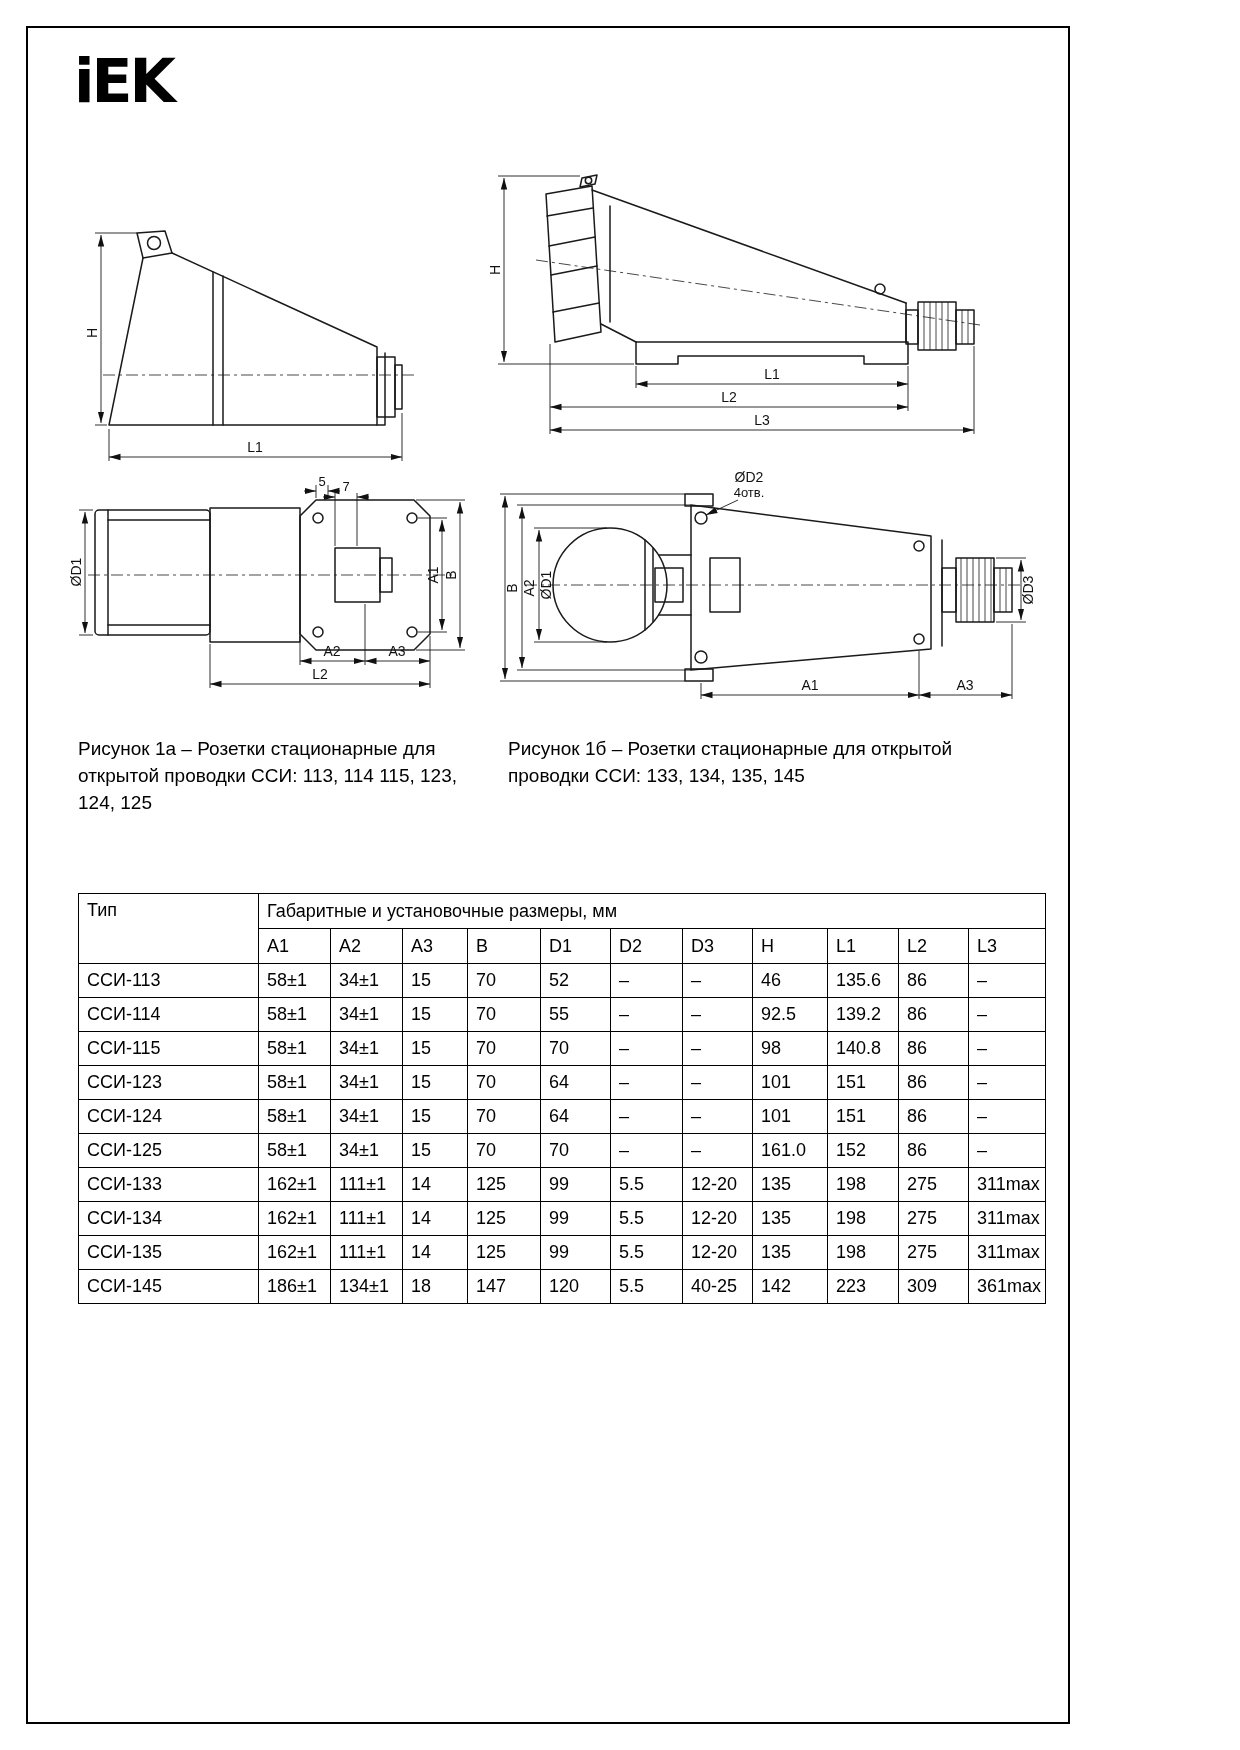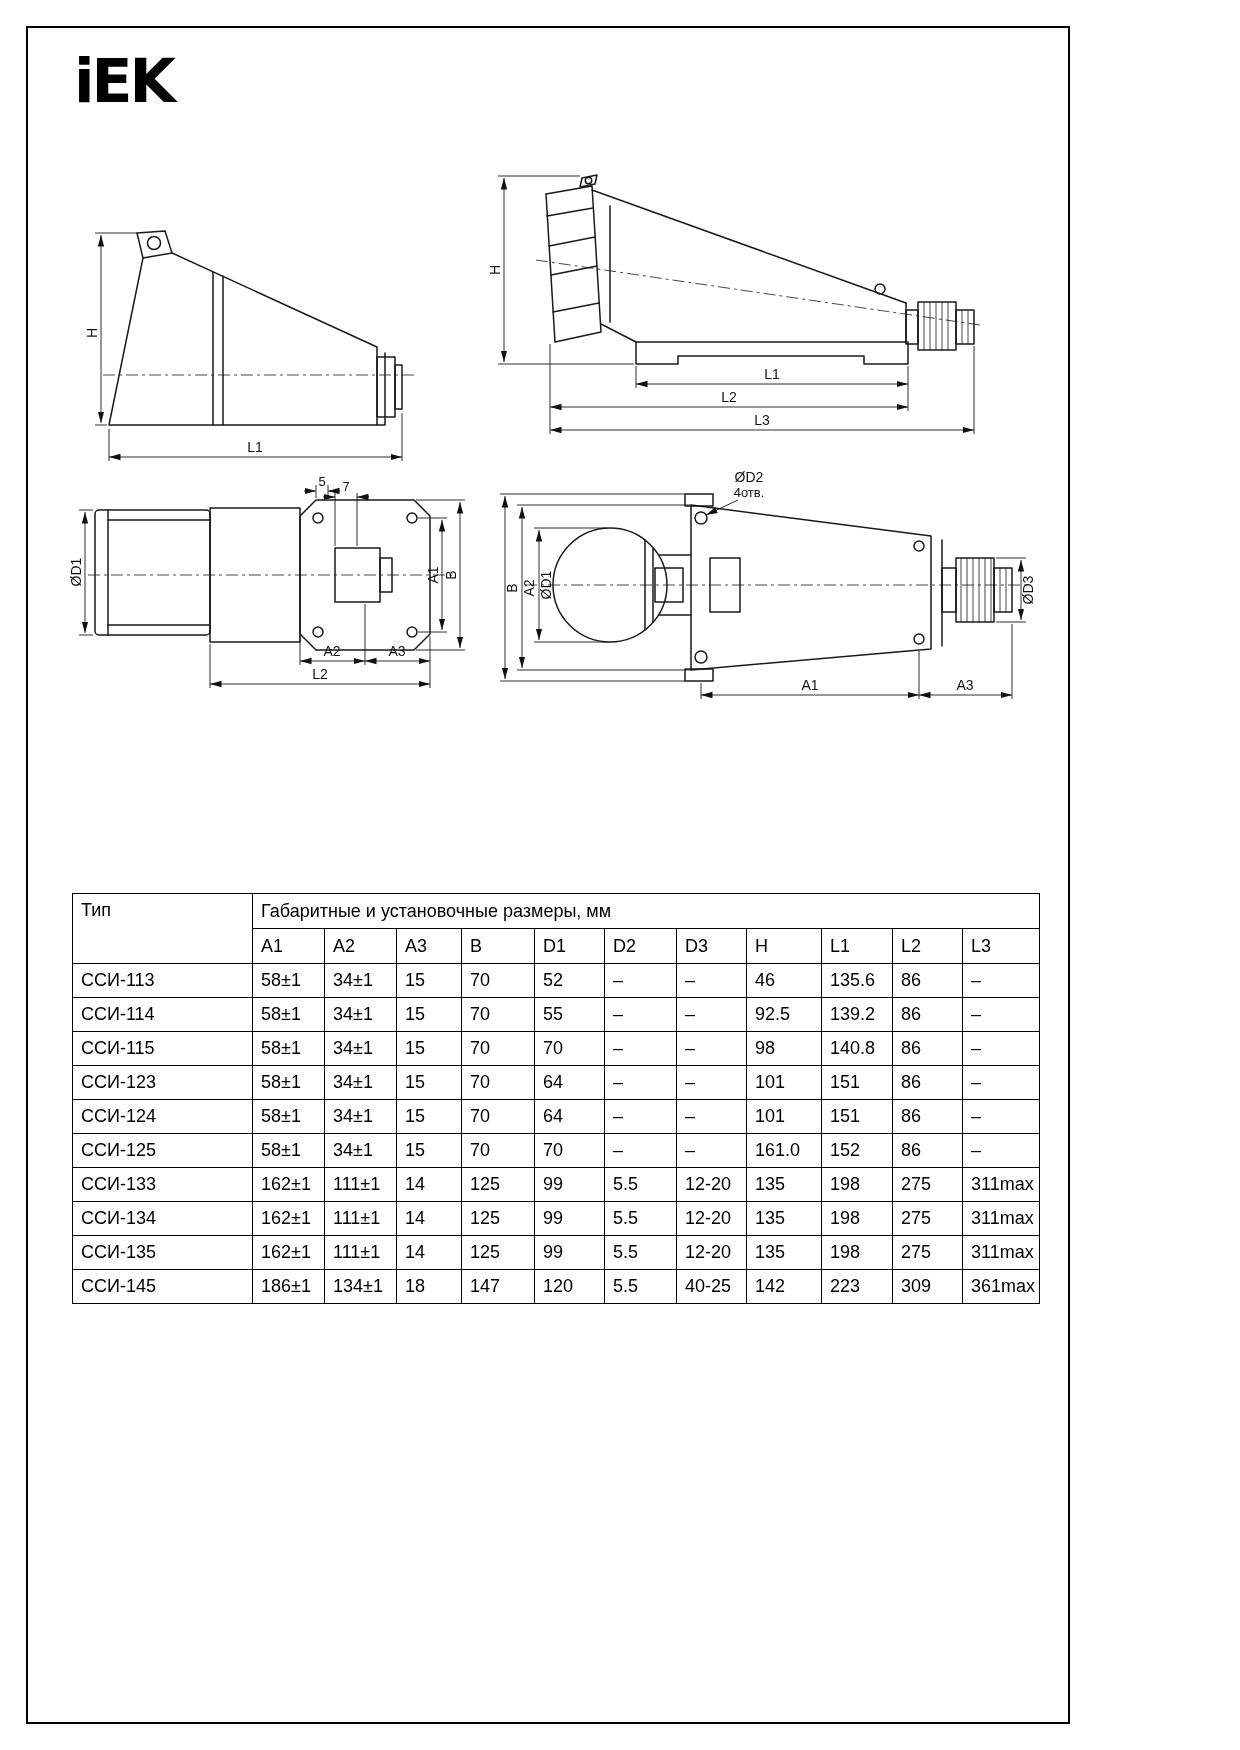--- a/index.html
+++ b/index.html
@@ -16,21 +16,21 @@
   .dim  { stroke:#1a1a1a; stroke-width:0.9; fill:none; }
   .cl   { stroke:#1a1a1a; stroke-width:0.8; fill:none; stroke-dasharray:12 4 3 4; }
   .hl   { stroke:#1a1a1a; stroke-width:0.8; fill:none; }
   text.dt { stroke:none; fill:#111; font-family:"Liberation Sans", sans-serif; font-size:14px; }
   text.dts { stroke:none; fill:#111; font-family:"Liberation Sans", sans-serif; font-size:13px; }
 
   .caption { position:absolute; font-size:19px; line-height:1.42; color:#000; }
   .caption-a { left:78px; top:736px; width:398px; }
   .caption-b { left:508px; top:736px; width:492px; }
 
-  .spec-table { position:absolute; left:72px; top:893px; border-collapse:collapse;
+  .spec-table { position:absolute; left:78px; top:893px; border-collapse:collapse;
                 table-layout:fixed; font-size:18px; }
   .spec-table td { border:1px solid #000; height:34px; padding:0 4px 0 8px;
                    text-align:left; vertical-align:middle; white-space:nowrap; overflow:hidden;
                    font-weight:normal; }
   .spec-table thead td { height:35px; }
   .spec-table td.type-h { vertical-align:top; padding-top:6px; }
 </style>
 </head>
 <body>
 
@@ -264,20 +264,22 @@
       <line x1="206" y1="225" x2="424" y2="225" marker-start="url(#as)" marker-end="url(#ae)"></line>
       <text class="dt" x="315" y="220" text-anchor="middle">A1</text>
     </g>
     <g class="dim">
       <line x1="517" y1="154" x2="517" y2="229"></line>
       <line x1="424" y1="225" x2="517" y2="225" marker-start="url(#as)" marker-end="url(#ae)"></line>
       <text class="dt" x="470" y="220" text-anchor="middle">A3</text>
     </g>
   </svg>
 
+  <div class="caption caption-a">Рисунок 1а – Розетки стационарные для открытой проводки ССИ: 113, 114 115, 123, 124, 125</div>
+  <div class="caption caption-b">Рисунок 1б – Розетки стационарные для открытой проводки ССИ: 133, 134, 135, 145</div>
 
   <table class="spec-table">
     <colgroup>
       <col style="width:180px">
         <col style="width:72px">
         <col style="width:72px">
         <col style="width:65px">
       <col style="width:73px">
         <col style="width:70px">
         <col style="width:72px">

